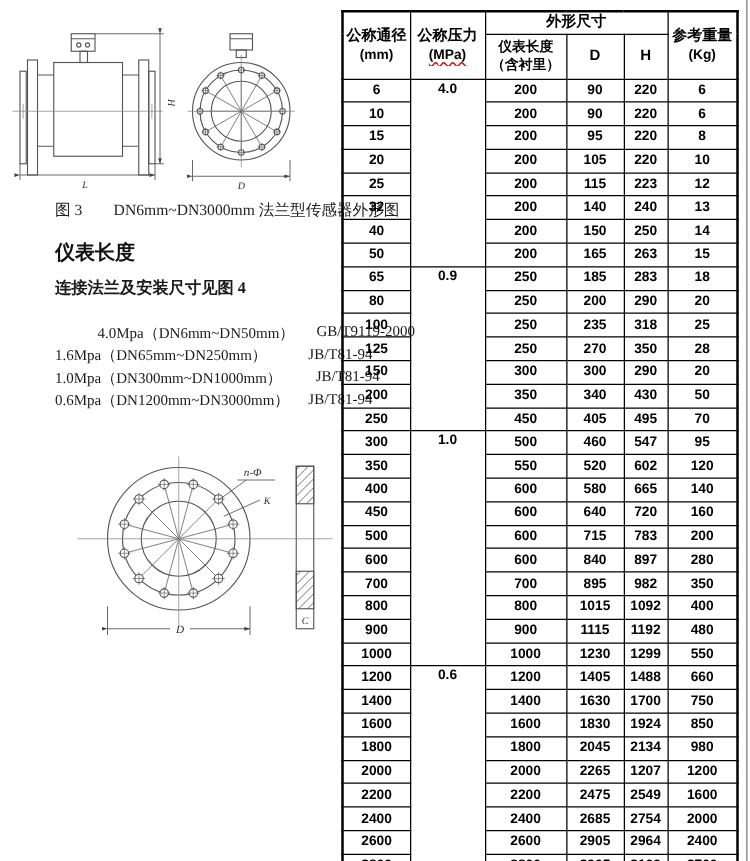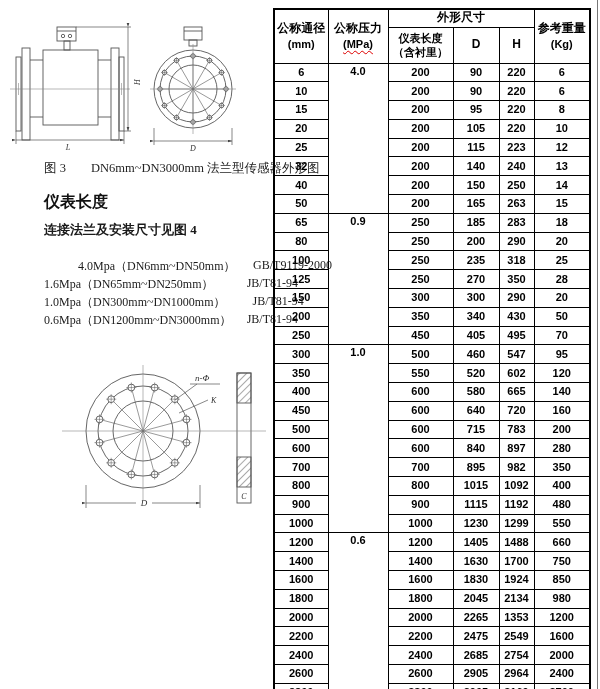--- a/index.html
+++ b/index.html
@@ -499,21 +499,21 @@
           <td>1800</td>
           <td>1800</td>
           <td>2045</td>
           <td>2134</td>
           <td>980</td>
         </tr>
         <tr>
           <td>2000</td>
           <td>2000</td>
           <td>2265</td>
-          <td>1353</td>
+          <td>1207</td>
           <td>1200</td>
         </tr>
         <tr>
           <td>2200</td>
           <td>2200</td>
           <td>2475</td>
           <td>2549</td>
           <td>1600</td>
         </tr>
         <tr>

